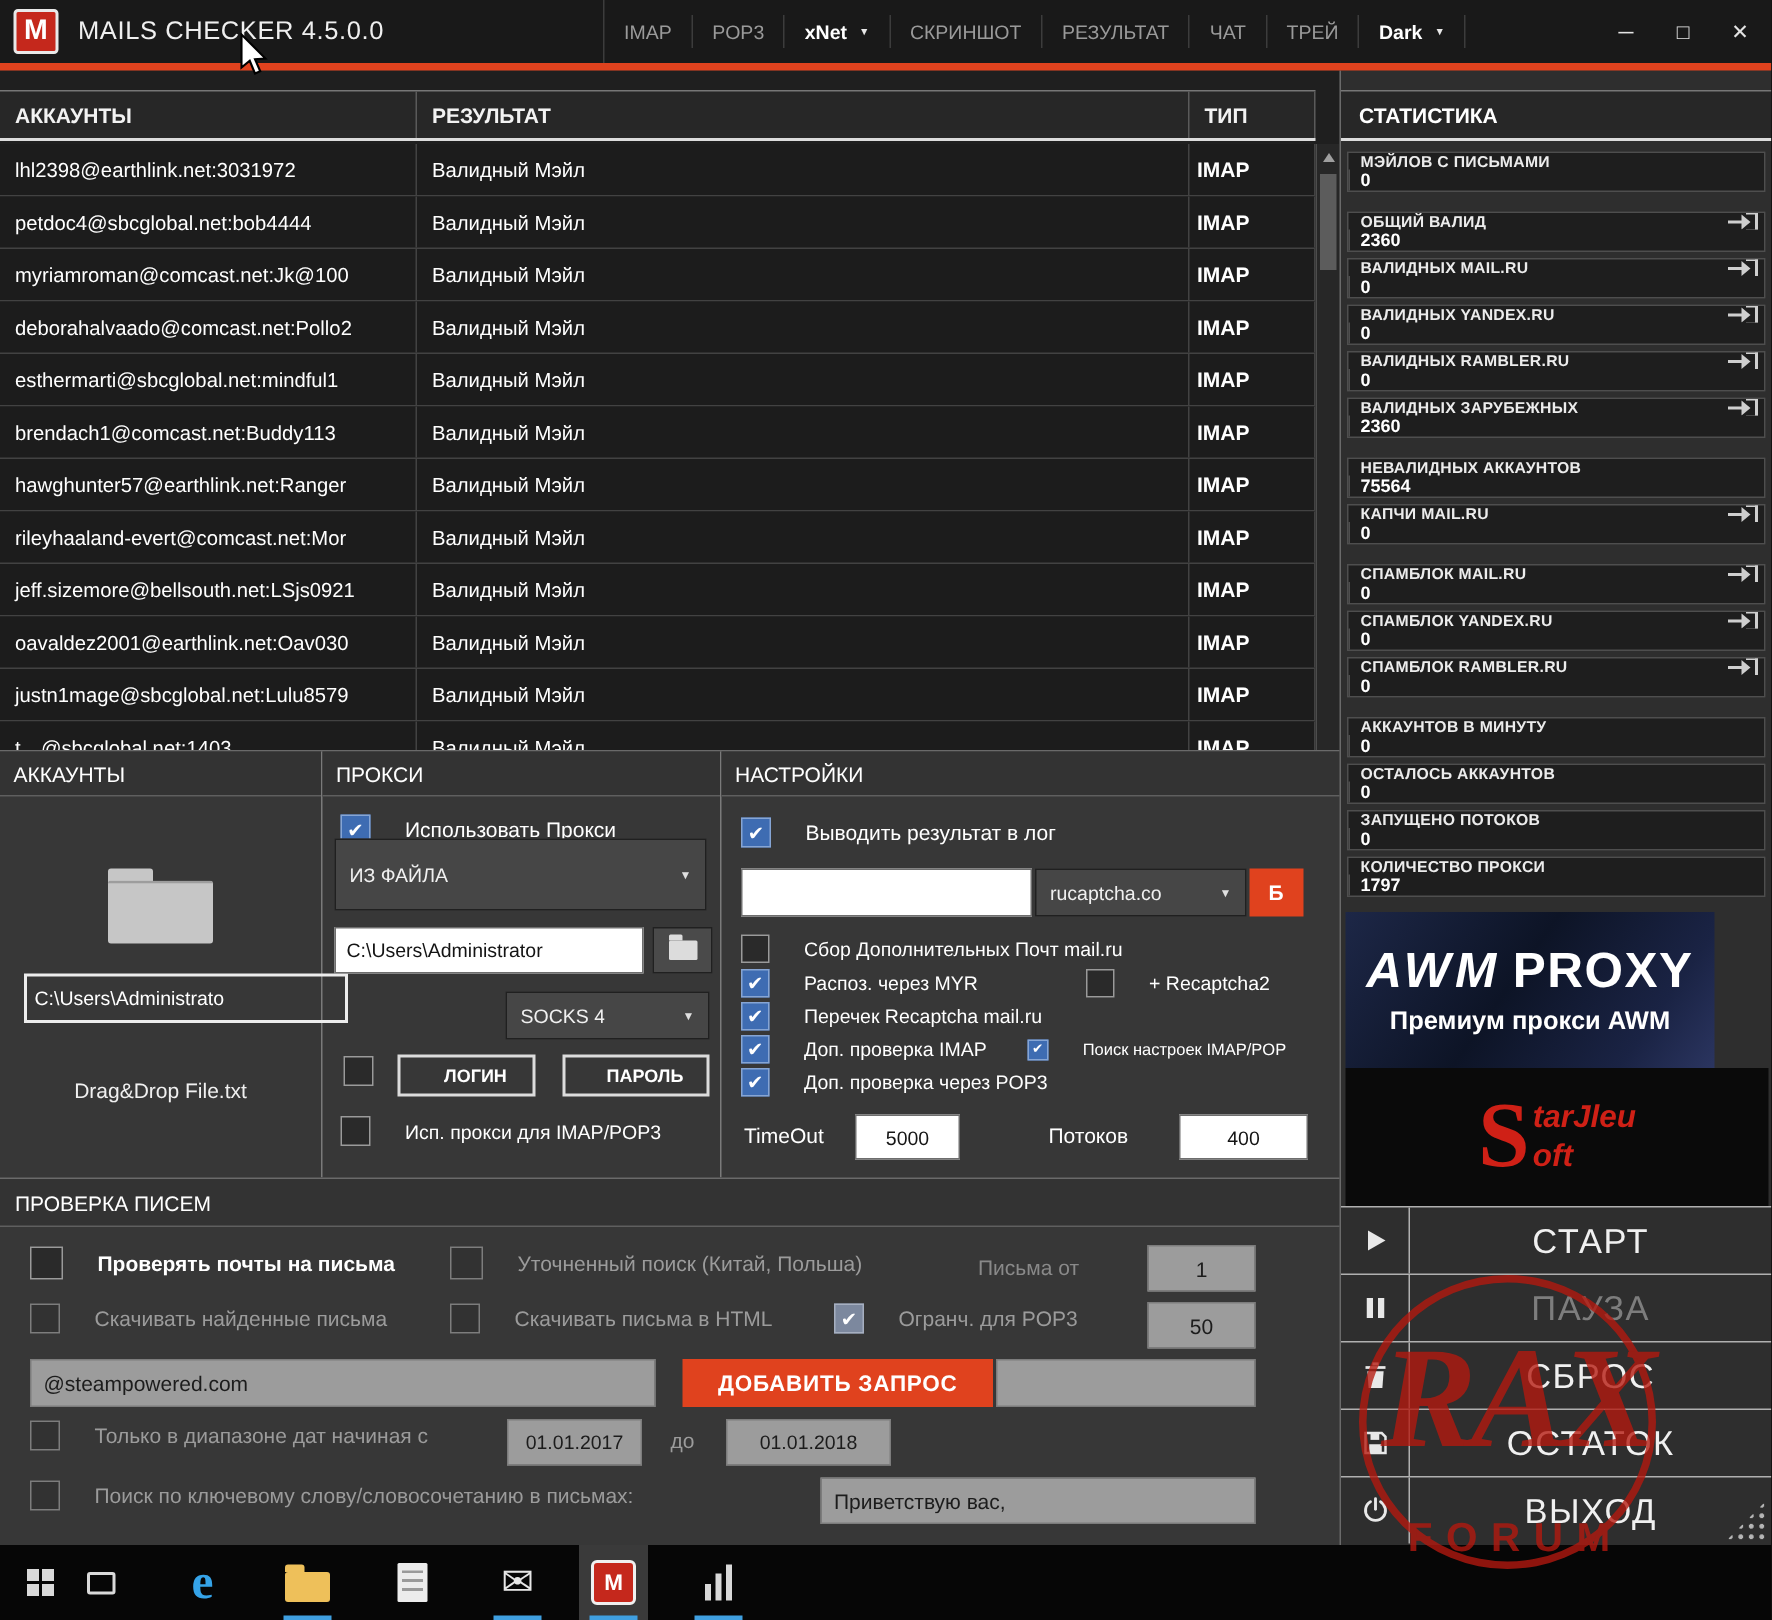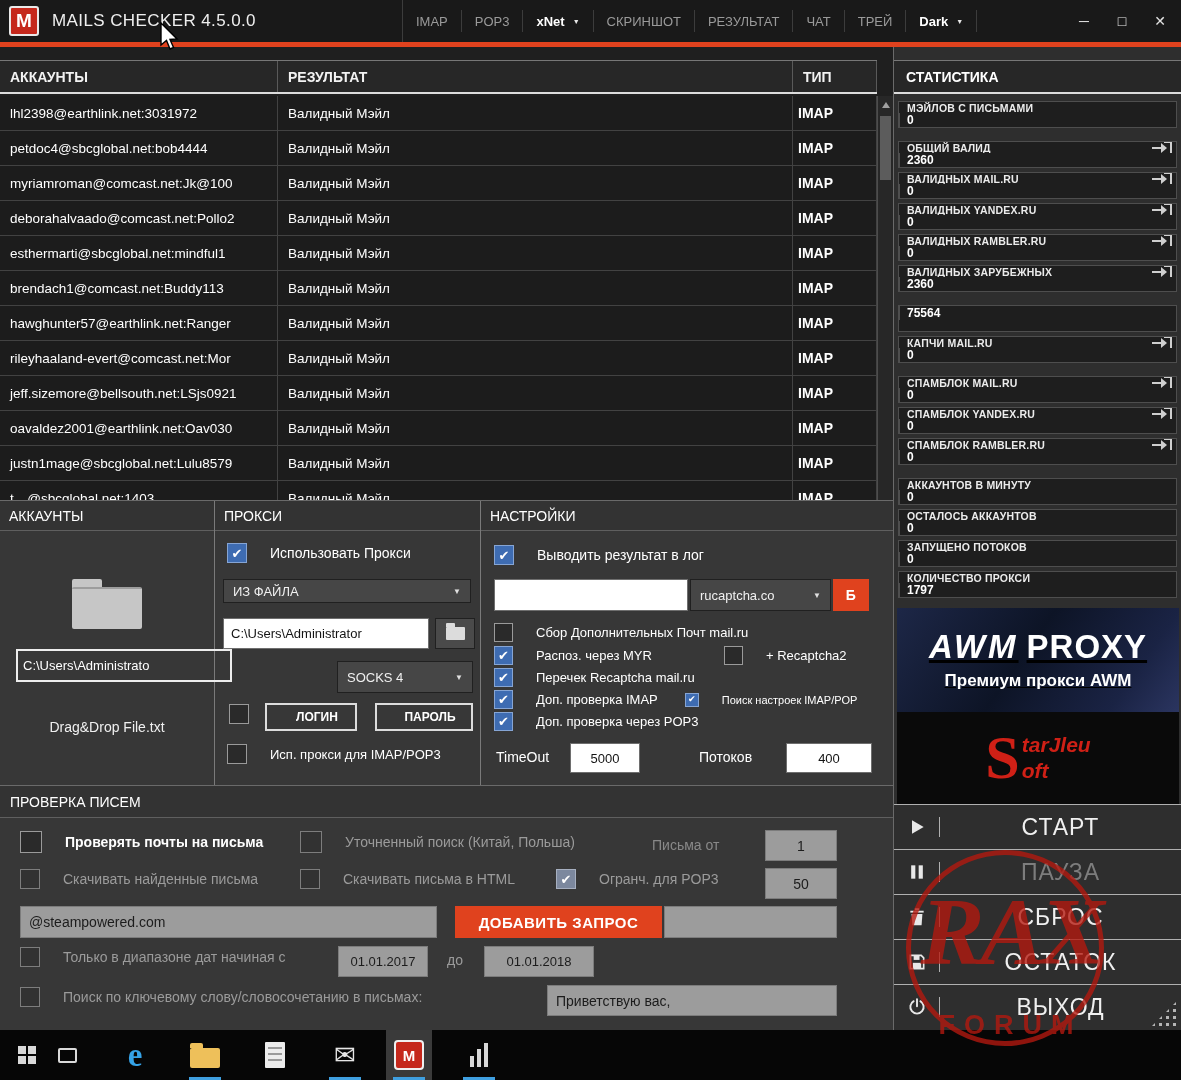--- a/index.html
+++ b/index.html
@@ -50,34 +50,34 @@
   .stat-label-cell{flex:1;display:flex;align-items:center;padding-left:8px;overflow:hidden;}
   .stat-label{color:#ececec;font-size:10.5px;font-weight:bold;letter-spacing:.2px;white-space:nowrap;}
   .stat-value{width:70px;border-left:1px solid #4e4e4e;display:flex;align-items:center;padding-left:7px;color:#fff;font-size:12px;font-weight:bold;}
   .export-icon{position:relative;width:20px;height:14px;margin-left:auto;margin-right:4px;flex:none;visibility:hidden;}
   .export-icon.show{visibility:visible;}
   .export-icon::before{content:"";position:absolute;left:0;top:6px;width:11px;height:2px;background:#cfcfcf;}
   .export-icon .ah{position:absolute;left:9px;top:2px;border-left:6px solid #cfcfcf;border-top:5px solid transparent;border-bottom:5px solid transparent;}
   .export-icon::after{content:"";position:absolute;right:0;top:0;bottom:0;width:6px;border:2px solid #cfcfcf;border-left:none;}
 
   
-  .awm-banner{position:absolute;left:897px;top:608px;width:282px;height:104px;
+  .awm-banner{position:absolute;left:897px;top:608px;width:246px;height:104px;
               background:linear-gradient(125deg,#1d2747 0%,#0d1426 45%,#1a2344 80%,#2b3560 100%);
-              display:flex;flex-direction:column;align-items:center;justify-content:center;cursor:pointer;text-decoration:underline;}
+              display:flex;flex-direction:column;align-items:center;justify-content:center;cursor:pointer;}
   .awm-brand{color:#fff;font-size:33px;font-weight:bold;letter-spacing:1px;line-height:1;}
   .awm-brand .awm{font-style:italic;letter-spacing:3px;margin-right:8px;}
   .awm-sub{margin-top:8px;color:#fff;font-size:17px;font-weight:bold;}
   .soft-logo{position:absolute;left:897px;top:712px;width:282px;height:92px;background:#0a0a0a;
              display:flex;align-items:center;justify-content:center;color:#cf2016;}
   .soft-s{font-family:"Liberation Serif",serif;font-size:62px;font-weight:bold;line-height:.9;margin-right:2px;}
   .soft-lines{display:flex;flex-direction:column;font-size:21px;font-weight:bold;font-style:italic;line-height:1.25;}
 
   
   .actions{position:absolute;left:894px;top:804px;width:287px;}
-  .action-row{display:flex;height:45px;border-top:1px solid #b0b0b0;cursor:pointer;background:transparent;align-items:center;}
+  .action-row{display:flex;height:45px;border-top:1px solid #b0b0b0;cursor:pointer;background:transparent;}
   .act-icon{width:46px;border-right:1px solid #b0b0b0;display:flex;align-items:center;justify-content:center;flex:none;}
   .act-label{flex:1;display:flex;align-items:center;justify-content:center;color:#f0f0f0;font-size:23px;letter-spacing:1px;}
   .act-label.disabled{color:#7d7d7d;}
 
   
   .panels{position:absolute;left:0;top:500px;width:893px;height:285px;background:#373737;border-top:1px solid #6a6a6a;display:flex;}
   .panel{position:relative;border-right:1px solid #7a7a7a;}
   .p-accounts{width:215px;}
   .p-proxy{width:266px;}
   .p-settings{flex:1;border-right:none;}
@@ -362,20 +362,24 @@
           <div class="stat-label-cell">
             <span class="stat-label">ВАЛИДНЫХ ЗАРУБЕЖНЫХ</span>
             <span class="export-icon show">
               <span class="ah"></span>
             </span>
           </div>
           <div class="stat-value">2360</div>
         </div>
 
         <div class="stat-row grouped">
+          <div class="stat-label-cell">
+            <span class="stat-label">НЕВАЛИДНЫХ АККАУНТОВ</span>
+            <span class="export-icon"></span>
+          </div>
           <div class="stat-value">75564</div>
         </div>
 
         <div class="stat-row">
           <div class="stat-label-cell">
             <span class="stat-label">КАПЧИ MAIL.RU</span>
             <span class="export-icon show">
               <span class="ah"></span>
             </span>
           </div>
@@ -521,21 +525,21 @@
       <div class="path-box">C:\Users\Administrato</div>
       <div class="dragdrop">Drag&amp;Drop File.txt</div>
     </div>
 
     <div class="panel p-proxy">
       <div class="panel-header">ПРОКСИ</div>
       <div class="prow" style="top:42px;left:12px;">
         <span class="cb checked"></span>
         <span class="lbl">Использовать Прокси</span>
       </div>
-      <div class="dd" style="top:78px;left:8px;width:248px;height:24px;">
+      <div class="dd" style="top:58px;left:8px;width:248px;height:48px;">
         <span class="ddtext">ИЗ ФАЙЛА</span>
         <span class="chev-down">▼</span>
       </div>
       <input class="wfield" style="top: 117px; left: 8px; width: 206px; height: 31px;" value="C:\Users\Administrator">
       <div class="folder-btn" style="top:117px;left:220px;width:40px;height:31px;">
         <span class="mini-folder"></span>
       </div>
       <div class="dd" style="top:160px;left:122px;width:136px;height:32px;">
         <span class="ddtext">SOCKS 4</span>
         <span class="chev-down">▼</span>

